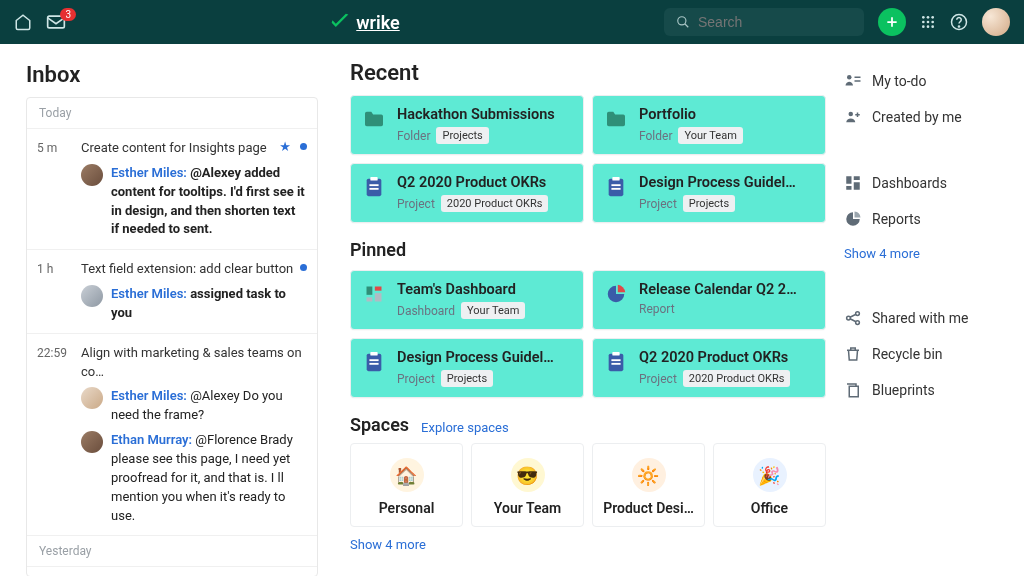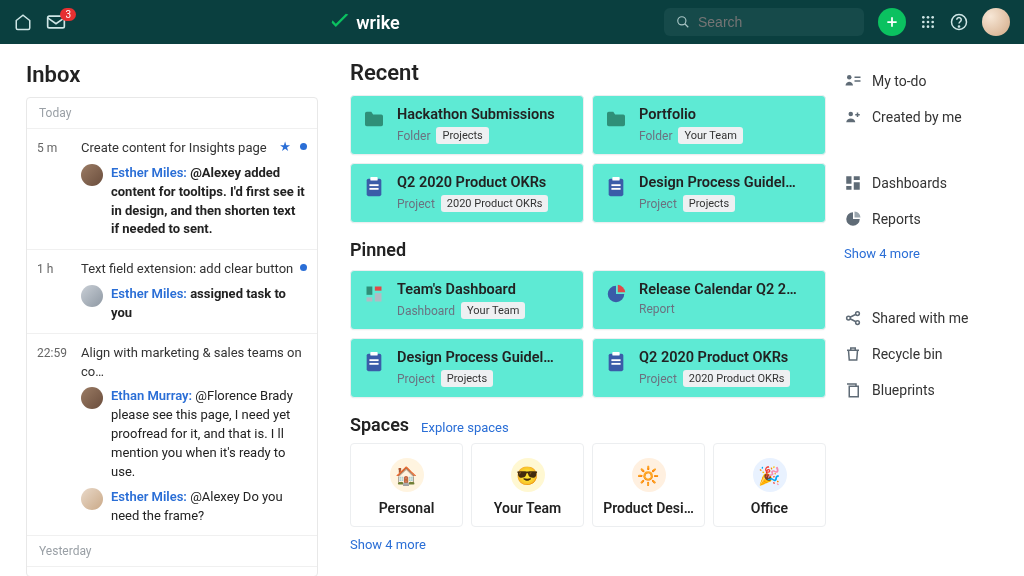--- a/index.html
+++ b/index.html
@@ -1,19 +1,19 @@
 <!DOCTYPE html>
 <html><head>
 <meta charset="utf-8">
 <style>
   * { box-sizing: border-box; margin: 0; padding: 0; }
   body { font-family: -apple-system, BlinkMacSystemFont, "Segoe UI", Roboto, Helvetica, Arial, sans-serif; background: #fff; width: 1024px; height: 576px; overflow: hidden; color: #222; }
   .topbar { background: #0a3f3f; height: 44px; display: flex; align-items: center; padding: 0 14px; gap: 14px; color: #fff; }
   .topbar .left { display:flex; align-items:center; gap:14px; }
-  .topbar .center { flex:1; display:flex; justify-content:center; align-items:center; gap:6px; font-weight:600; font-size:18px; }
+  .topbar .center { flex:1; display:flex; justify-content:center; align-items:center; gap:6px; font-weight:600; font-size:18px;text-decoration:underline; }
   .topbar .logo-mark { color:#0BC160; }
   .topbar .search { display:flex; align-items:center; gap:8px; background:#164a4a; border-radius:6px; padding:6px 12px; color:#a7c4c4; width:200px; font-size:14px; }
   .topbar input.searchtxt { background:transparent; border:none; outline:none; color:#cfe6e6; font-size:14px; width:100%; }
   .avatar-img { width:28px; height:28px; border-radius:50%; background: radial-gradient(circle at 30% 30%, #f7e7d6 0%, #d2a986 100%); }
   .plus-btn { width:28px; height:28px; border-radius:50%; background:#0BC160; display:flex; align-items:center; justify-content:center; color:#fff; font-weight:bold; }
   .icon-btn { color:#cfe6e6; display:flex; align-items:center; justify-content:center; position:relative; cursor:pointer; }
   .badge { position:absolute; top:-6px; right:-10px; background:#e63031; color:#fff; border-radius:8px; font-size:10px; padding:1px 5px; }
 
   .layout { display:flex; height: calc(576px - 44px); }
   .col-left { width: 330px; padding: 18px 12px 0 26px; border-right:0; }
@@ -154,26 +154,26 @@
             <div><span class="name">Esther Miles:</span> <b>assigned task to you</b></div>
           </div>
         </div>
       </div>
 
       <div class="inbox-item">
         <div class="inbox-time">22:59</div>
         <div class="inbox-body">
           <div class="inbox-title">Align with marketing &amp; sales teams on co…</div>
           <div class="inbox-row">
+            <div class="av c"></div>
+            <div><span class="name">Esther Miles:</span> <span>@Alexey Do you need the frame?</span></div>
+          </div>
+          <div class="inbox-row">
             <div class="av"></div>
             <div><span class="name">Ethan Murray:</span> <span>@Florence Brady please see this page, I need yet proofread for it, and that is. I ll mention you when it's ready to use.</span></div>
-          </div>
-          <div class="inbox-row">
-            <div class="av c"></div>
-            <div><span class="name">Esther Miles:</span> <span>@Alexey Do you need the frame?</span></div>
           </div>
         </div>
       </div>
 
       <div class="day-label">Yesterday</div>
 
       <div class="inbox-item">
         
         
         

